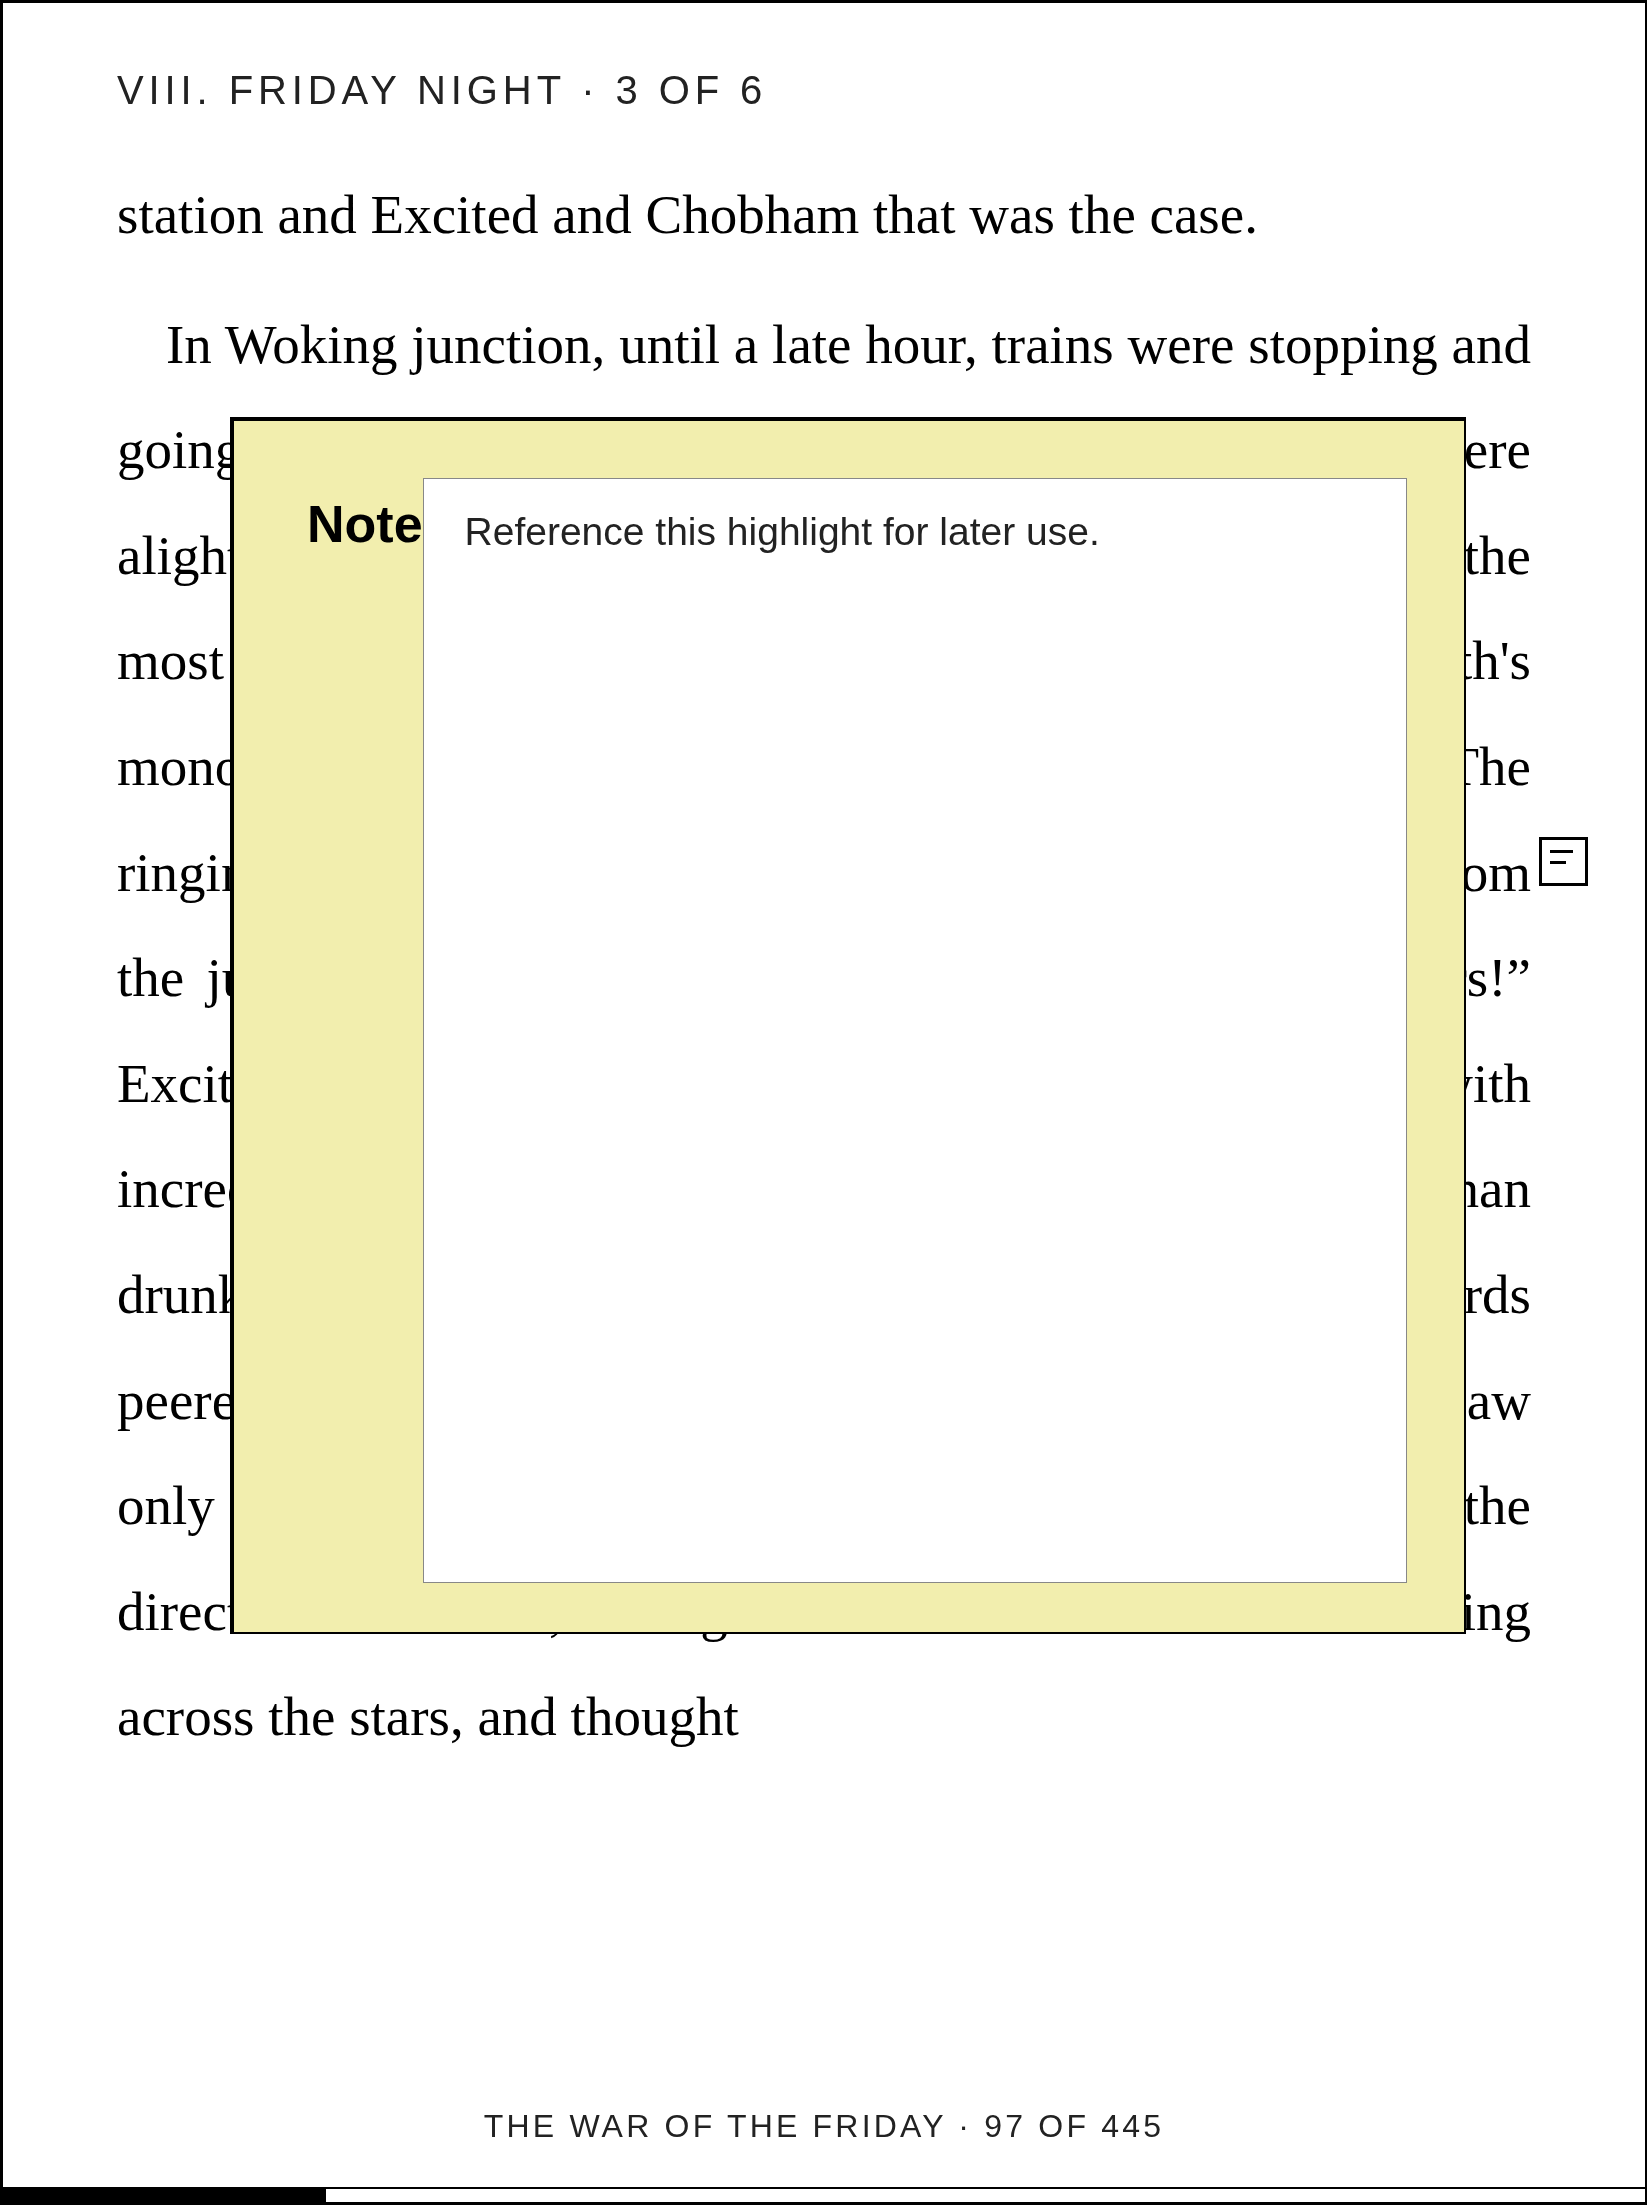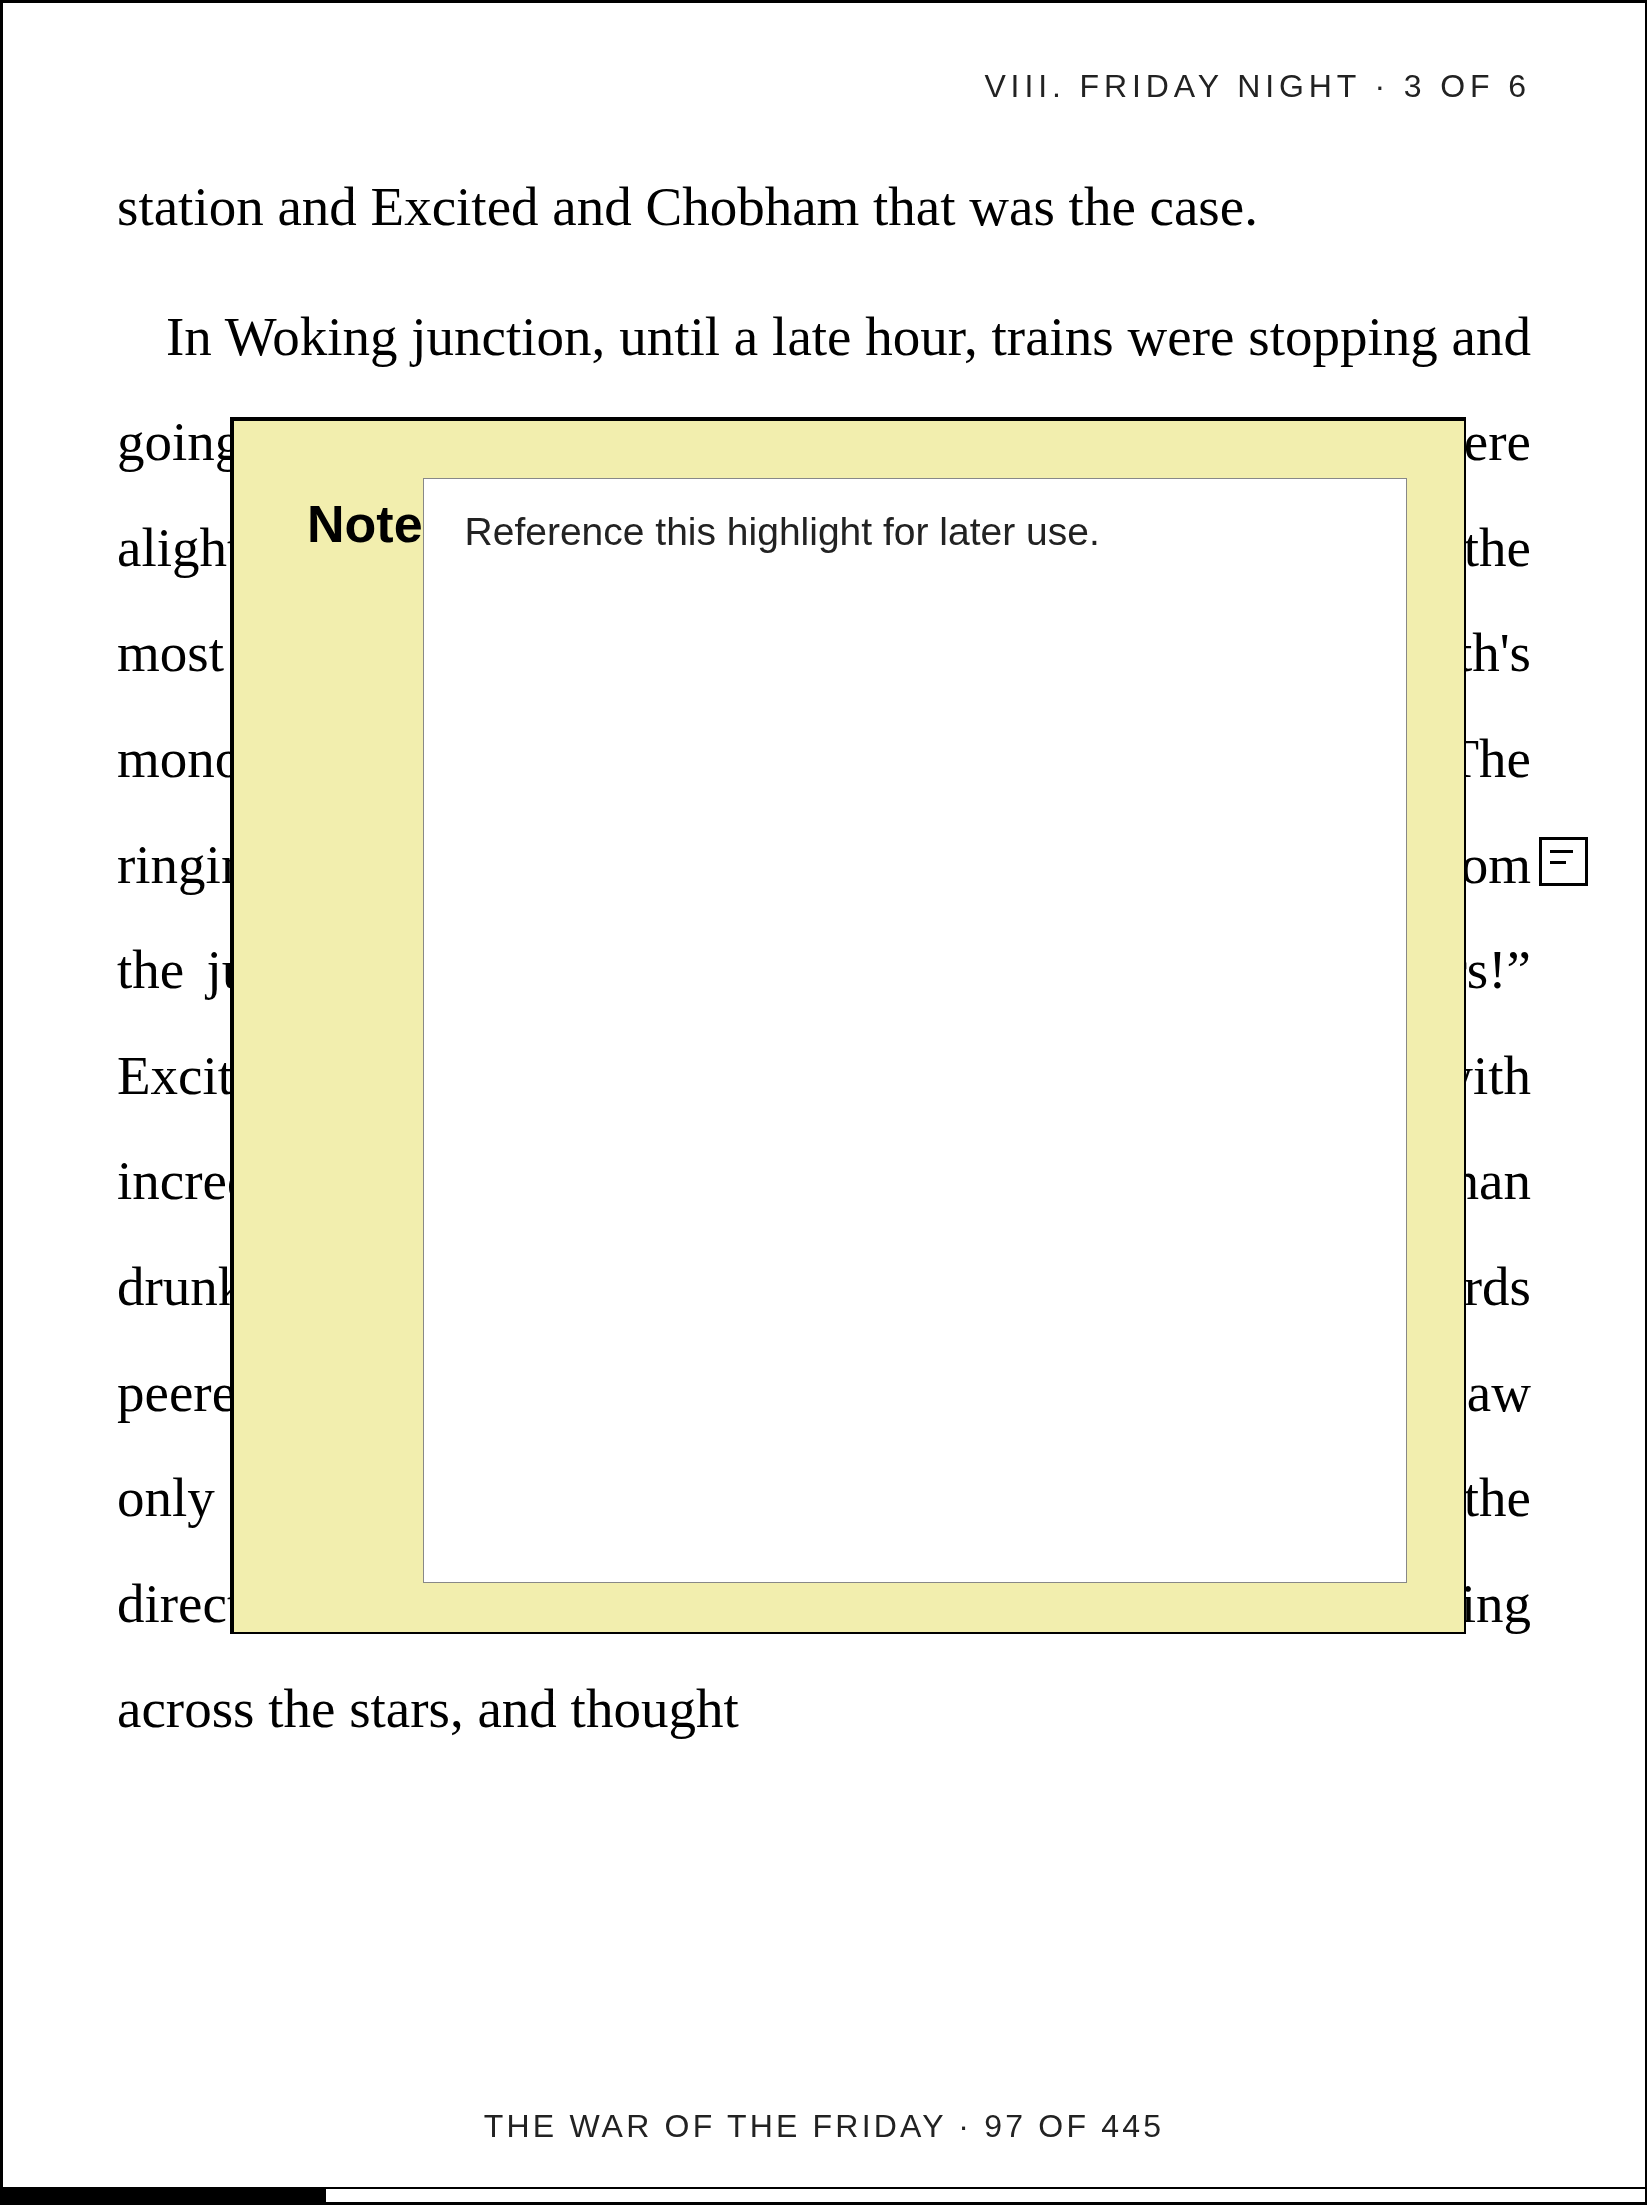--- a/index.html
+++ b/index.html
@@ -15,24 +15,24 @@
     border: 3.2px solid #000;
   }
 
   .page {
     position: absolute;
     inset: 0;
     padding: 41px 114px 97px 114px;
   }
 
   .header {
-    text-align: right;
+    text-align: left;
     font-family: -apple-system, "Helvetica Neue", Arial, sans-serif;
     letter-spacing: 4.9px;
-    font-size: 32px;
+    font-size: 40px;
     color: #222;
     padding: 24px 0 49px 0;
     font-weight: 400;
   }
 
   .body-text {
     font-size: 55px;
     line-height: 1.92;
     text-align: justify;
     text-justify: inter-word;

